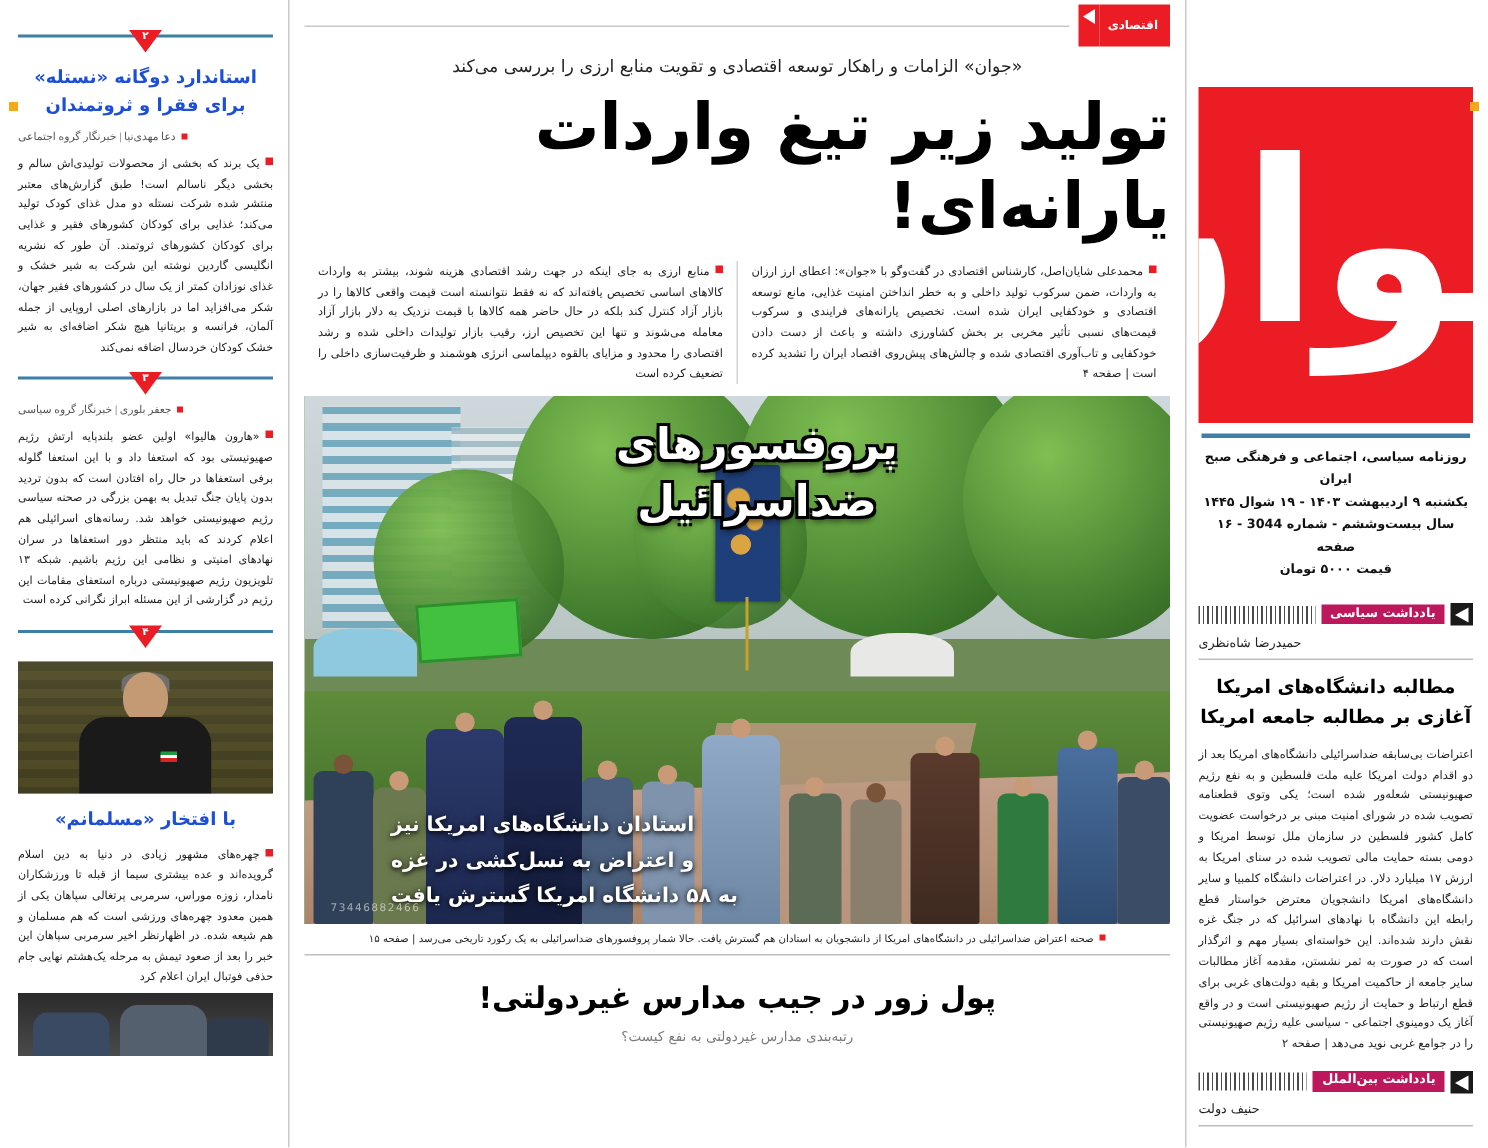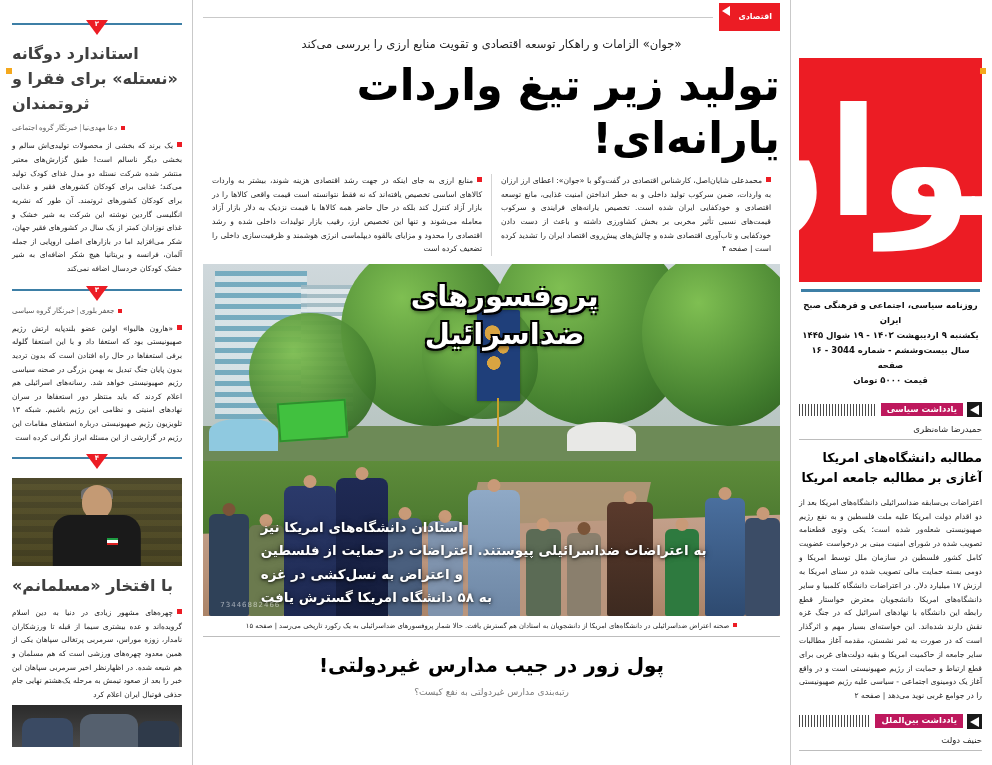--- a/index.html
+++ b/index.html
@@ -106,29 +106,30 @@
     white-space: nowrap;
   }
   .note-head .tag-hatch {
     flex: 1 1 auto;
     height: 12px;
     background: repeating-linear-gradient(
       to right, #4a4a4a 0 1px, transparent 1px 3px);
   }
 
   .note-author {
-    text-align: right;
+    text-align: left;
     font-size: 8.5px;
     color: #222;
     padding: 6px 0 5px 0;
     border-bottom: 1px solid #bdbdbd;
     margin-bottom: 8px;
   }
 
   .note-title {
+    text-align: center;
     font-size: 12.5px;
     font-weight: bold;
     line-height: 1.65;
     color: #000;
     margin-bottom: 7px;
   }
 
   .note-body {
     font-size: 7.6px;
     line-height: 1.82;
@@ -448,25 +449,25 @@
     position: absolute;
     top: 0px; left: 50%;
     transform: translateX(-50%);
     font-size: 7px;
     color: #fff;
     font-weight: bold;
     z-index: 2;
   }
 
   .side-title {
-    text-align: left;
-    font-size: 16px;
+    text-align: center;
+    font-size: 12px;
     font-weight: bold;
     line-height: 1.55;
-    color: #404040;
+    color: #1d4ed8;
     margin: 2px 0 7px 0;
     letter-spacing: -0.4px;
   }
   .side-byline {
     text-align: left;
     font-size: 7.2px;
     color: #555;
     margin-bottom: 7px;
     font-family: Liberation Serif, serif;
   }
@@ -684,21 +685,20 @@
         </div>
       </div>
 
       <div class="ph-title">
         <div>پروفسورهای</div>
         <div>ضداسرائیل</div>
       </div>
 
       <div class="ph-caption">
         <div>استادان دانشگاه‌های امریکا نیز</div>
-        <div>به اعتراضات ضداسرائیلی پیوستند. اعتراضات در حمایت از فلسطین</div>
         <div>و اعتراض به نسل‌کشی در غزه</div>
         <div>به ۵۸ دانشگاه امریکا گسترش یافت</div>
       </div>
 
       <div class="wm">73446882466</div>
     </div>
 
     <div class="photo-credit">
       <span class="sq"></span><span>صحنه اعتراض ضداسرائیلی در دانشگاه‌های امریکا از دانشجویان به استادان هم گسترش یافت. حالا شمار پروفسورهای ضداسرائیلی به یک رکورد تاریخی می‌رسد | صفحه ۱۵</span>
     </div>

